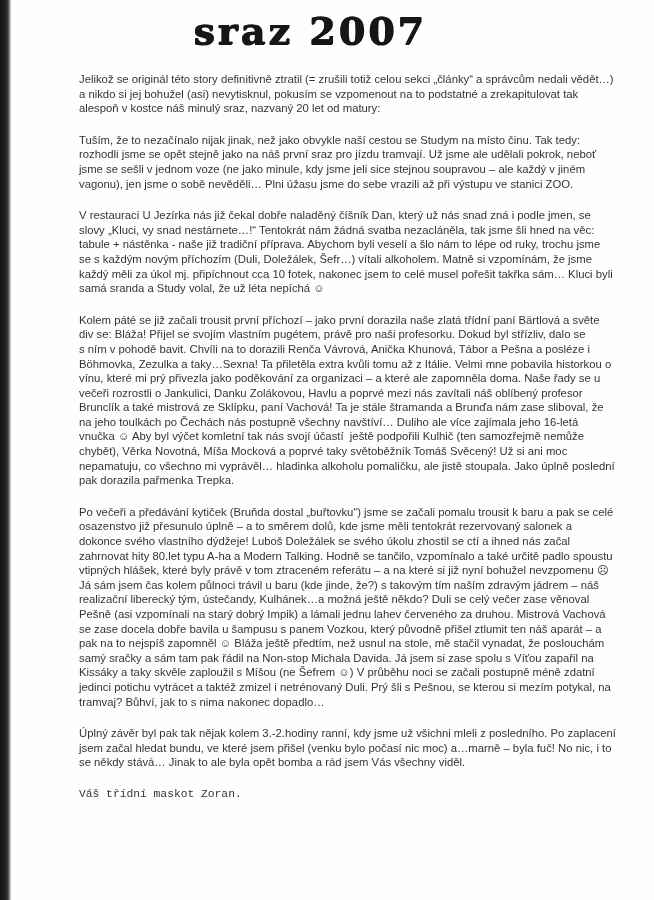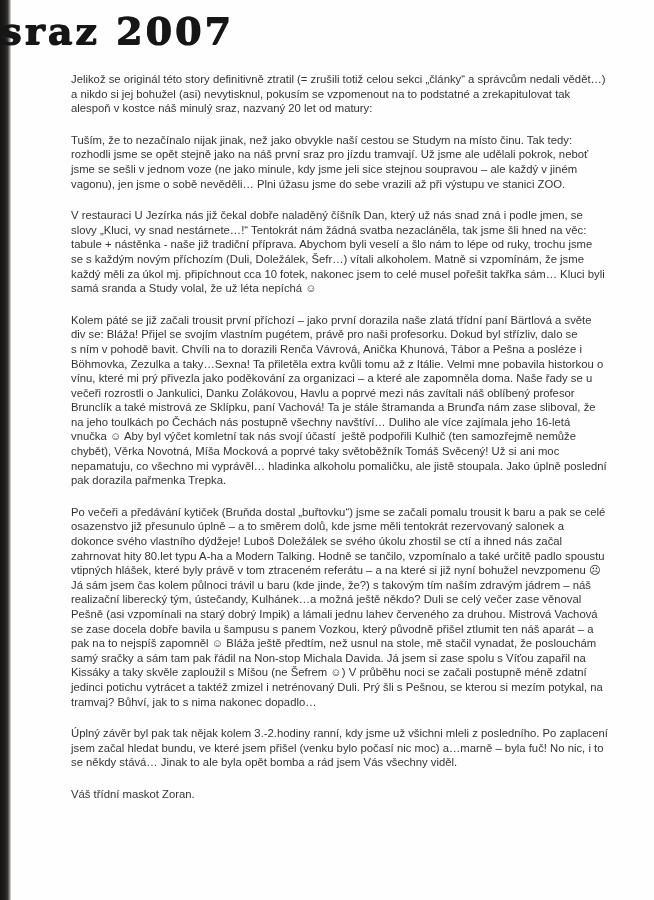--- a/index.html
+++ b/index.html
@@ -18,41 +18,41 @@
     position: absolute;
     left: 0; top: 0; bottom: 0;
     width: 11px;
     background: linear-gradient(90deg, #141414 0%, #1e1e1e 45%, #3a3634 70%, #9a928c 88%, #e8e4e0 100%);
   }
   .title {
     position: absolute;
     top: 8px; left: 0;
     width: 620px;
     margin: 0;
-    text-align: left;
+    text-align: center;
     font-family: "DejaVu Serif", serif;
     font-weight: bold;
     font-size: 38px;
     letter-spacing: 3px;
     color: #161616;
     text-shadow: 1px 0 0 #161616, 0 0.5px 0 #161616;
   }
   .content {
     position: absolute;
     left: 63px; top: 72px;
     width: 591px;
     color: #343434;
     font-size: 11.3px;
     line-height: 14.6px;
   }
   .para {
-    margin: 0 0 17px 8px;
+    margin: 0 0 17px 16px;
     white-space: pre;
   }
-  .para.signature { margin-bottom: 40px; }
+  .para.signature { margin-bottom: 40px; font-family: Liberation Mono, monospace; }
   .para.ps { margin-bottom: 0; }
 </style>
 </head>
 <body>
 
 <div class="page">
 
   <div class="scan-edge"></div>
 
   <h1 class="title">sraz 2007</h1>

